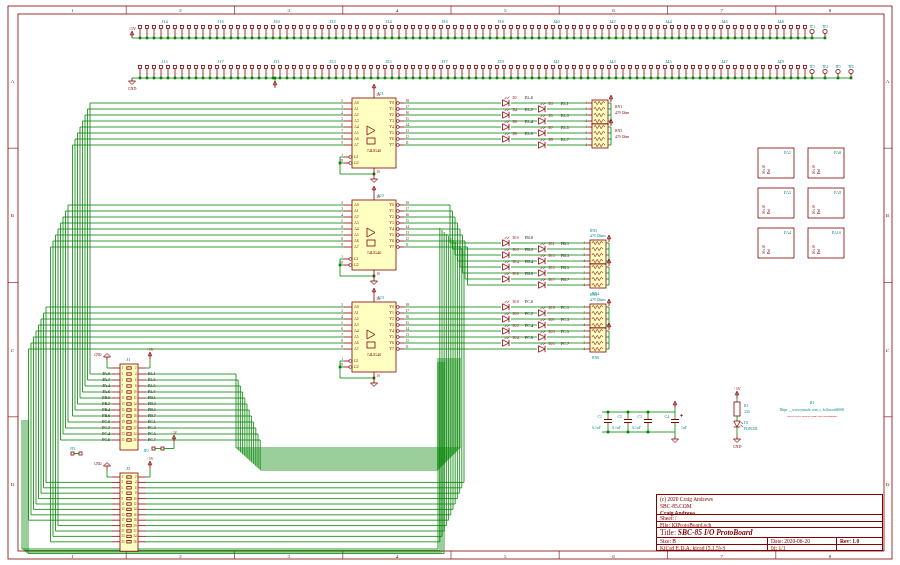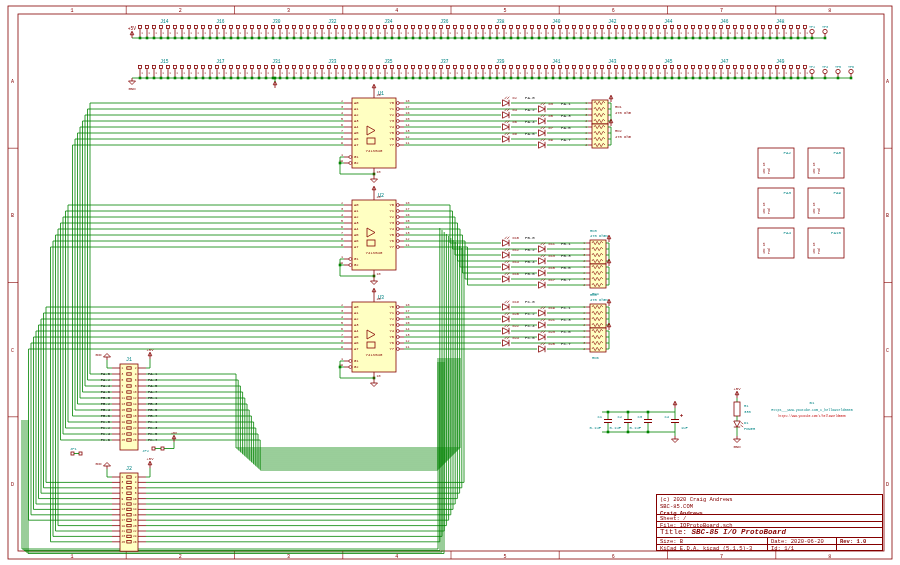--- a/index.html
+++ b/index.html
@@ -1,17 +1,17 @@
 <!DOCTYPE html>
 <html><head>
 <meta charset="utf-8">
 <style>
   html,body{margin:0;padding:0;background:#ffffff;}
   .sheet{position:relative;width:900px;height:565px;background:#ffffff;
-         font-family:Liberation Mono, monospace;overflow:hidden;}
+         font-family:Liberation Serif, serif;overflow:hidden;}
   .sheet svg{position:absolute;left:0;top:0;}
   .tblock{position:absolute;left:656px;top:494px;width:227px;height:57px;
           border:1px solid #840000;color:#840000;box-sizing:border-box;
           font-size:5.5px;line-height:1.3;background:#fff;}
   .tb-top{height:19px;padding:1px 3px;box-sizing:border-box;}
   .tb-line{border-top:1px solid #840000;padding:0 3px;height:6.5px;box-sizing:border-box;}
   .tb-title{border-top:1px solid #840000;padding:0 3px;height:10px;box-sizing:border-box;
             font-size:7.5px;}
   .tb-title b{font-style:italic;}
   .tb-row{border-top:1px solid #840000;display:flex;height:7px;box-sizing:border-box;}

